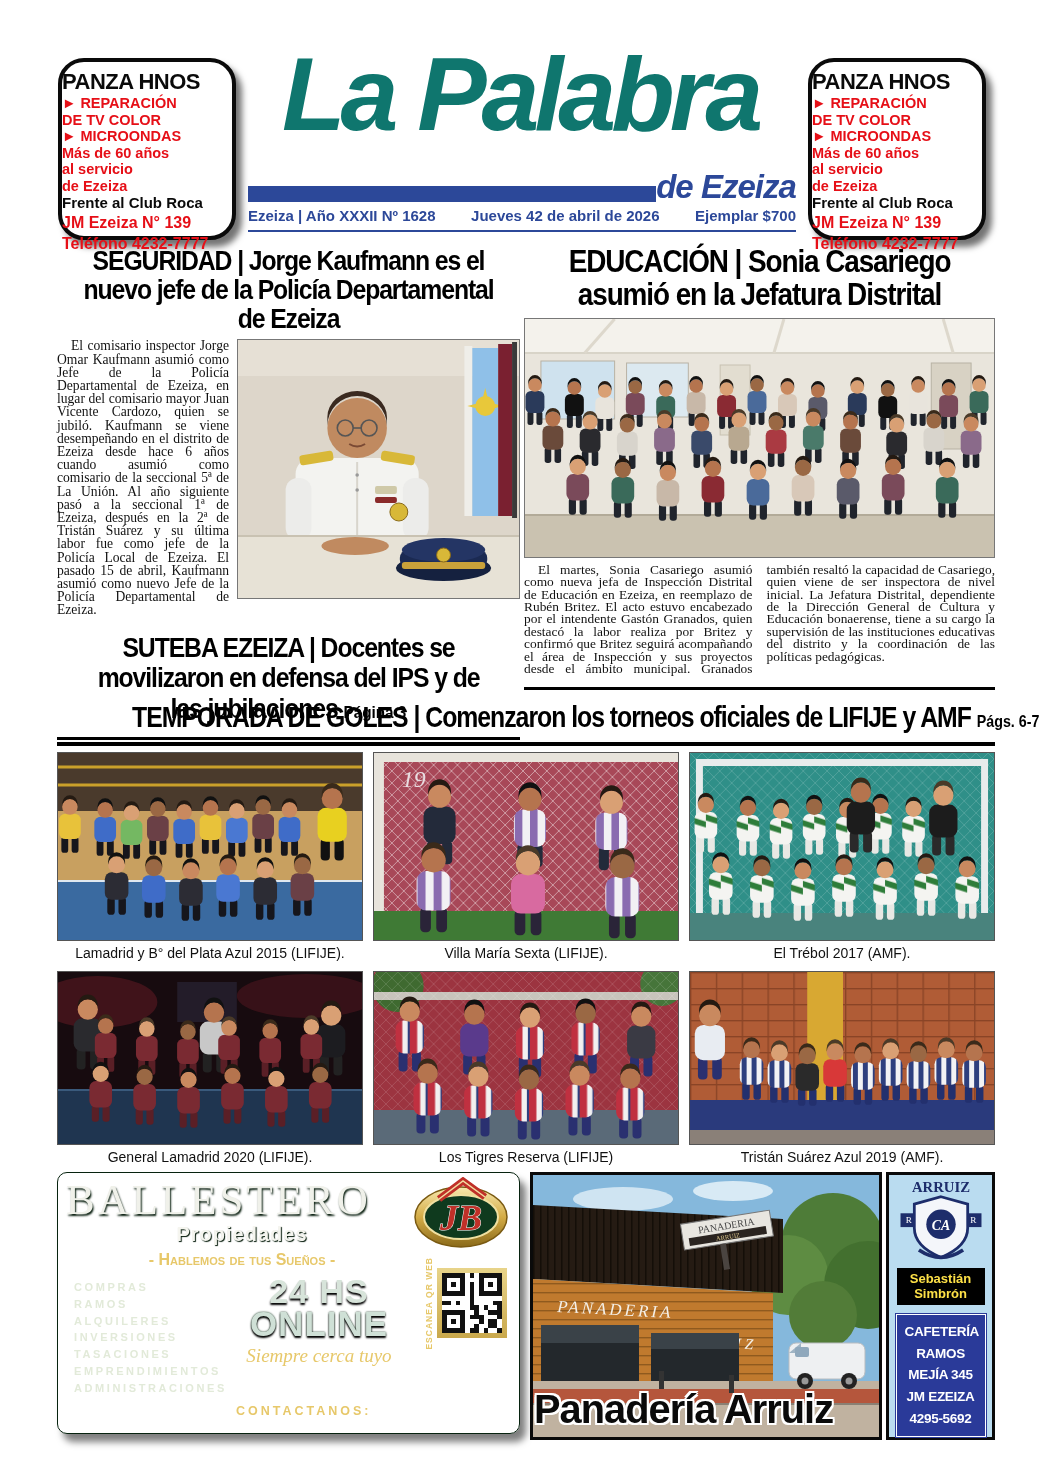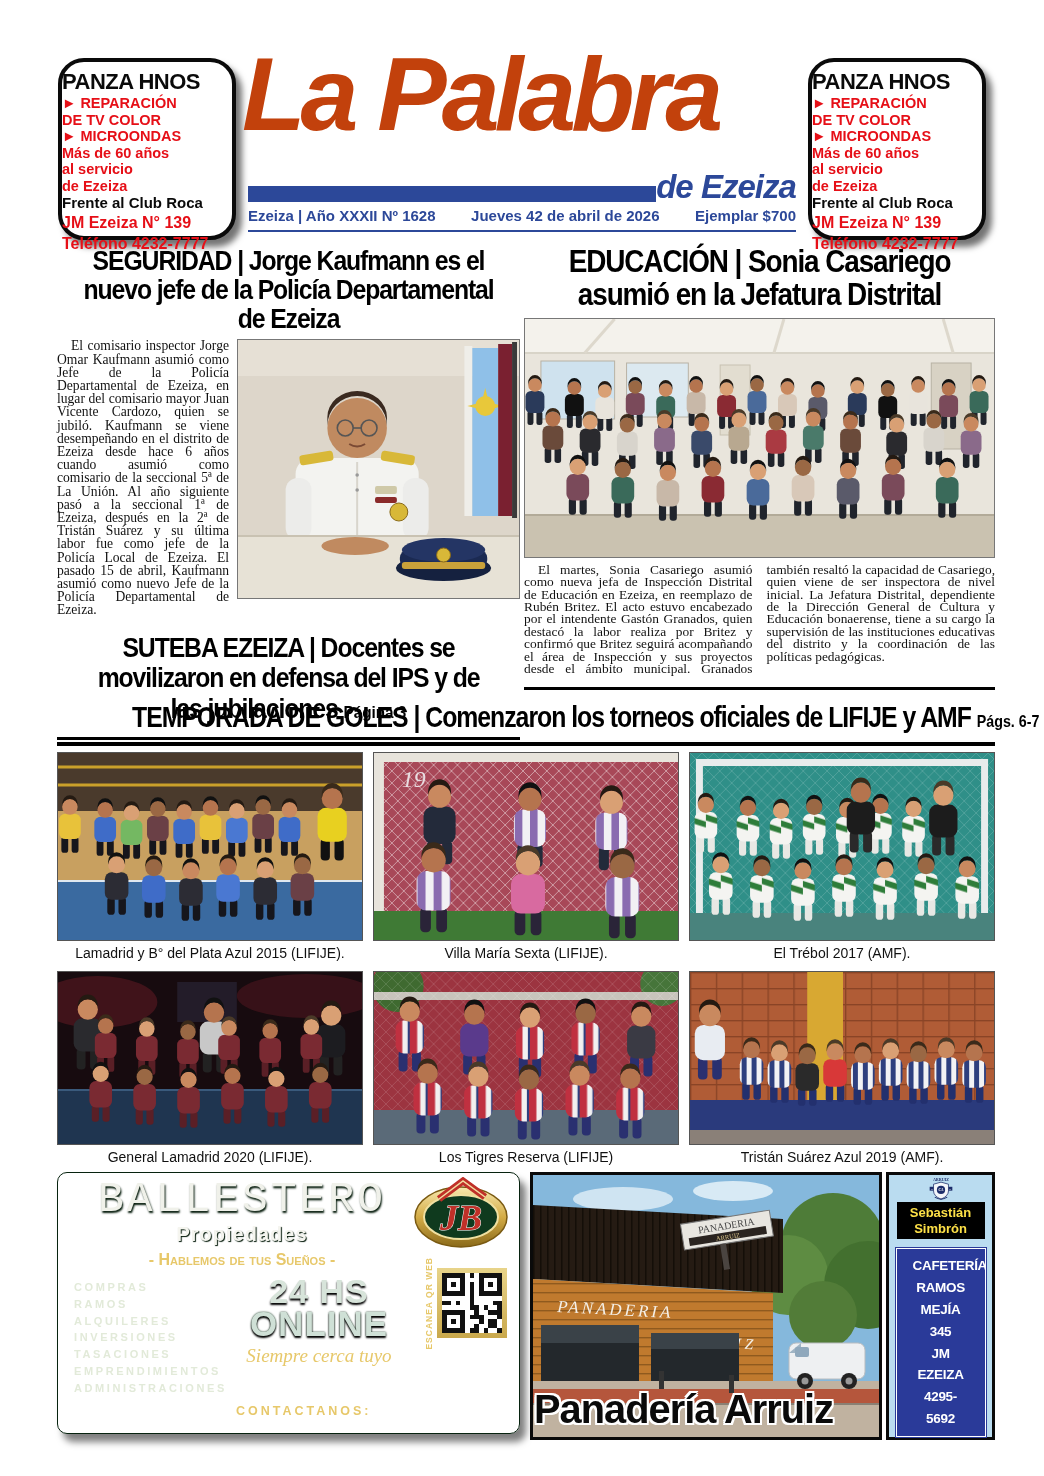--- a/index.html
+++ b/index.html
@@ -9,22 +9,22 @@
   
   .panza{position:absolute;top:58px;width:178px;height:182px;background:#fff;
          border:4px solid #0a0a0a;border-radius:26px;box-shadow:6px 7px 6px rgba(0,0,0,.55);
          box-sizing:border-box;text-align:left;padding-top:7px;}
   .panza.left{left:58px}.panza.right{left:808px}
   .panza-title{font-size:22px;font-weight:bold;letter-spacing:-.5px;color:#0a0a0a;}
   .panza-red{color:#e60f17;font-weight:bold;font-size:14.5px;line-height:1.14;}
   .panza-black{color:#0a0a0a;font-weight:bold;font-size:15px;line-height:1.14;}
   .panza-red2{color:#e60f17;font-weight:bold;font-size:16px;line-height:1.2;margin-top:2px;}
 
-  .mast-title{position:absolute;left:242px;top:42px;width:556px;
-    font-size:104px;line-height:1;font-style:italic;font-weight:bold;color:#c2410c;letter-spacing:-5px;}
+  .mast-title{position:absolute;left:242px;top:42px;width:556px;text-align:center;
+    font-size:104px;line-height:1;font-style:italic;font-weight:bold;color:#0f766e;letter-spacing:-5px;}
   .mast-bar{position:absolute;left:248px;top:186px;width:408px;height:16px;background:#2c4899;}
   .mast-sub{position:absolute;left:656px;top:168px;width:140px;text-align:center;
     font-size:33px;font-style:italic;font-weight:bold;color:#2c4899;letter-spacing:-1px;}
   .edition{position:absolute;left:248px;top:207px;width:548px;display:flex;justify-content:space-between;
     color:#2c4899;font-weight:bold;font-size:15px;}
   .head-rule{position:absolute;left:248px;top:230px;width:548px;height:2px;background:#2c4899;}
 
   
   .col-left{position:absolute;left:57px;top:246px;width:463px;}
   .col-right{position:absolute;left:524px;top:246px;width:471px;}
@@ -53,22 +53,22 @@
     grid-template-columns:repeat(3,1fr);column-gap:10px;row-gap:10px;}
   .photo-grid figure{margin:0;}
   .photo-frame{border:1px solid #555;height:187px;overflow:hidden;background:#888;}
   .row2 .photo-frame{height:172px;}
   figcaption{font-size:14px;text-align:center;padding-top:4px;color:#111;}
 
   
   .ballestero{position:absolute;left:57px;top:1172px;width:463px;height:262px;border-radius:10px;
     background:radial-gradient(ellipse at 45% 28%, #2a7a44 0%, #1c5a30 40%, #0dttrans 0),radial-gradient(ellipse at 45% 28%, #2a7a44 0%, #1c5a30 42%, #0d2e18 100%);
     box-shadow:6px 8px 7px rgba(0,0,0,.5);border:1px solid #07230f;overflow:hidden;color:#fff;box-sizing:border-box;}
-  .bal-title{position:absolute;top:2px;left:8px;width:352px;text-align:center;
-    font-family:Liberation Mono, monospace;font-size:43px;letter-spacing:3px;color:#f0f1ea;
+  .bal-title{position:absolute;top:2px;left:8px;width:352px;text-align:left;
+    font-family:Liberation Serif, serif;font-size:43px;letter-spacing:3px;color:#f0f1ea;
     text-shadow:1px 2px 2px #041a0a,0 0 1px #fff;}
   .bal-sub{position:absolute;top:50px;left:8px;width:352px;text-align:center;font-weight:bold;
     font-size:20px;letter-spacing:1px;color:#f5f5ef;text-shadow:1px 1px 1px #041a0a;}
   .bal-slogan{position:absolute;top:78px;left:8px;width:352px;text-align:center;font-weight:bold;
     font-variant:small-caps;font-size:16px;color:#e7c86a;}
   .bal-services{position:absolute;top:106px;left:16px;font-size:11px;font-weight:bold;
     letter-spacing:2.6px;line-height:16.8px;color:#e2ead9;}
   .bal-mid{position:absolute;top:102px;left:178px;width:166px;text-align:center;line-height:.95;}
   .bal-24{font-size:34px;font-weight:bold;color:#d7e4da;letter-spacing:1px;text-shadow:0 2px 2px #000;}
   .bal-online{font-size:35px;font-weight:bold;color:#cfe0d6;letter-spacing:1px;
@@ -96,21 +96,21 @@
   .pan-title{position:absolute;left:534px;top:1386px;width:344px;font-size:41px;font-weight:bold;
     color:#0a0a0a;letter-spacing:-1px;transform:scaleX(.97);transform-origin:0 0;white-space:nowrap;
     text-shadow:-2px -2px 0 #fff,2px -2px 0 #fff,-2px 2px 0 #fff,2px 2px 0 #fff,0 -2px 0 #fff,0 2px 0 #fff,-2px 0 0 #fff,2px 0 0 #fff;}
   .arruiz-side{position:absolute;left:886px;top:1172px;width:109px;height:268px;background:#badcf0;
     border:3px solid #0a0a0a;box-sizing:border-box;display:flex;flex-direction:column;align-items:center;}
   .arruiz-crest{width:92px;height:92px;margin-top:2px;}
   .arruiz-owner{background:#000;color:#fde047;font-weight:bold;font-size:13px;line-height:1.18;
     text-align:center;width:88px;padding:3px 0;margin-top:1px;box-sizing:border-box;}
   .arruiz-cafe{background:#2a3a99;border:1px solid #fff;outline:1px solid #2a3a99;color:#fff;
     font-weight:bold;font-size:13.5px;line-height:1.62;text-align:center;width:90px;margin-top:9px;
-    padding:6px 16px;box-sizing:border-box;letter-spacing:-.3px;}
+    padding:6px 8px;box-sizing:border-box;letter-spacing:-.3px;}
 </style>
 </head>
 <body>
 
 <svg width="0" height="0" style="position:absolute" aria-hidden="true">
   <defs>
     <pattern id="stVM" width="9" height="9" patternUnits="userSpaceOnUse">
       <rect width="9" height="9" fill="#f2f0f4"></rect>
         <rect width="4.5" height="9" fill="#8a6bb0"></rect>
       </pattern>

